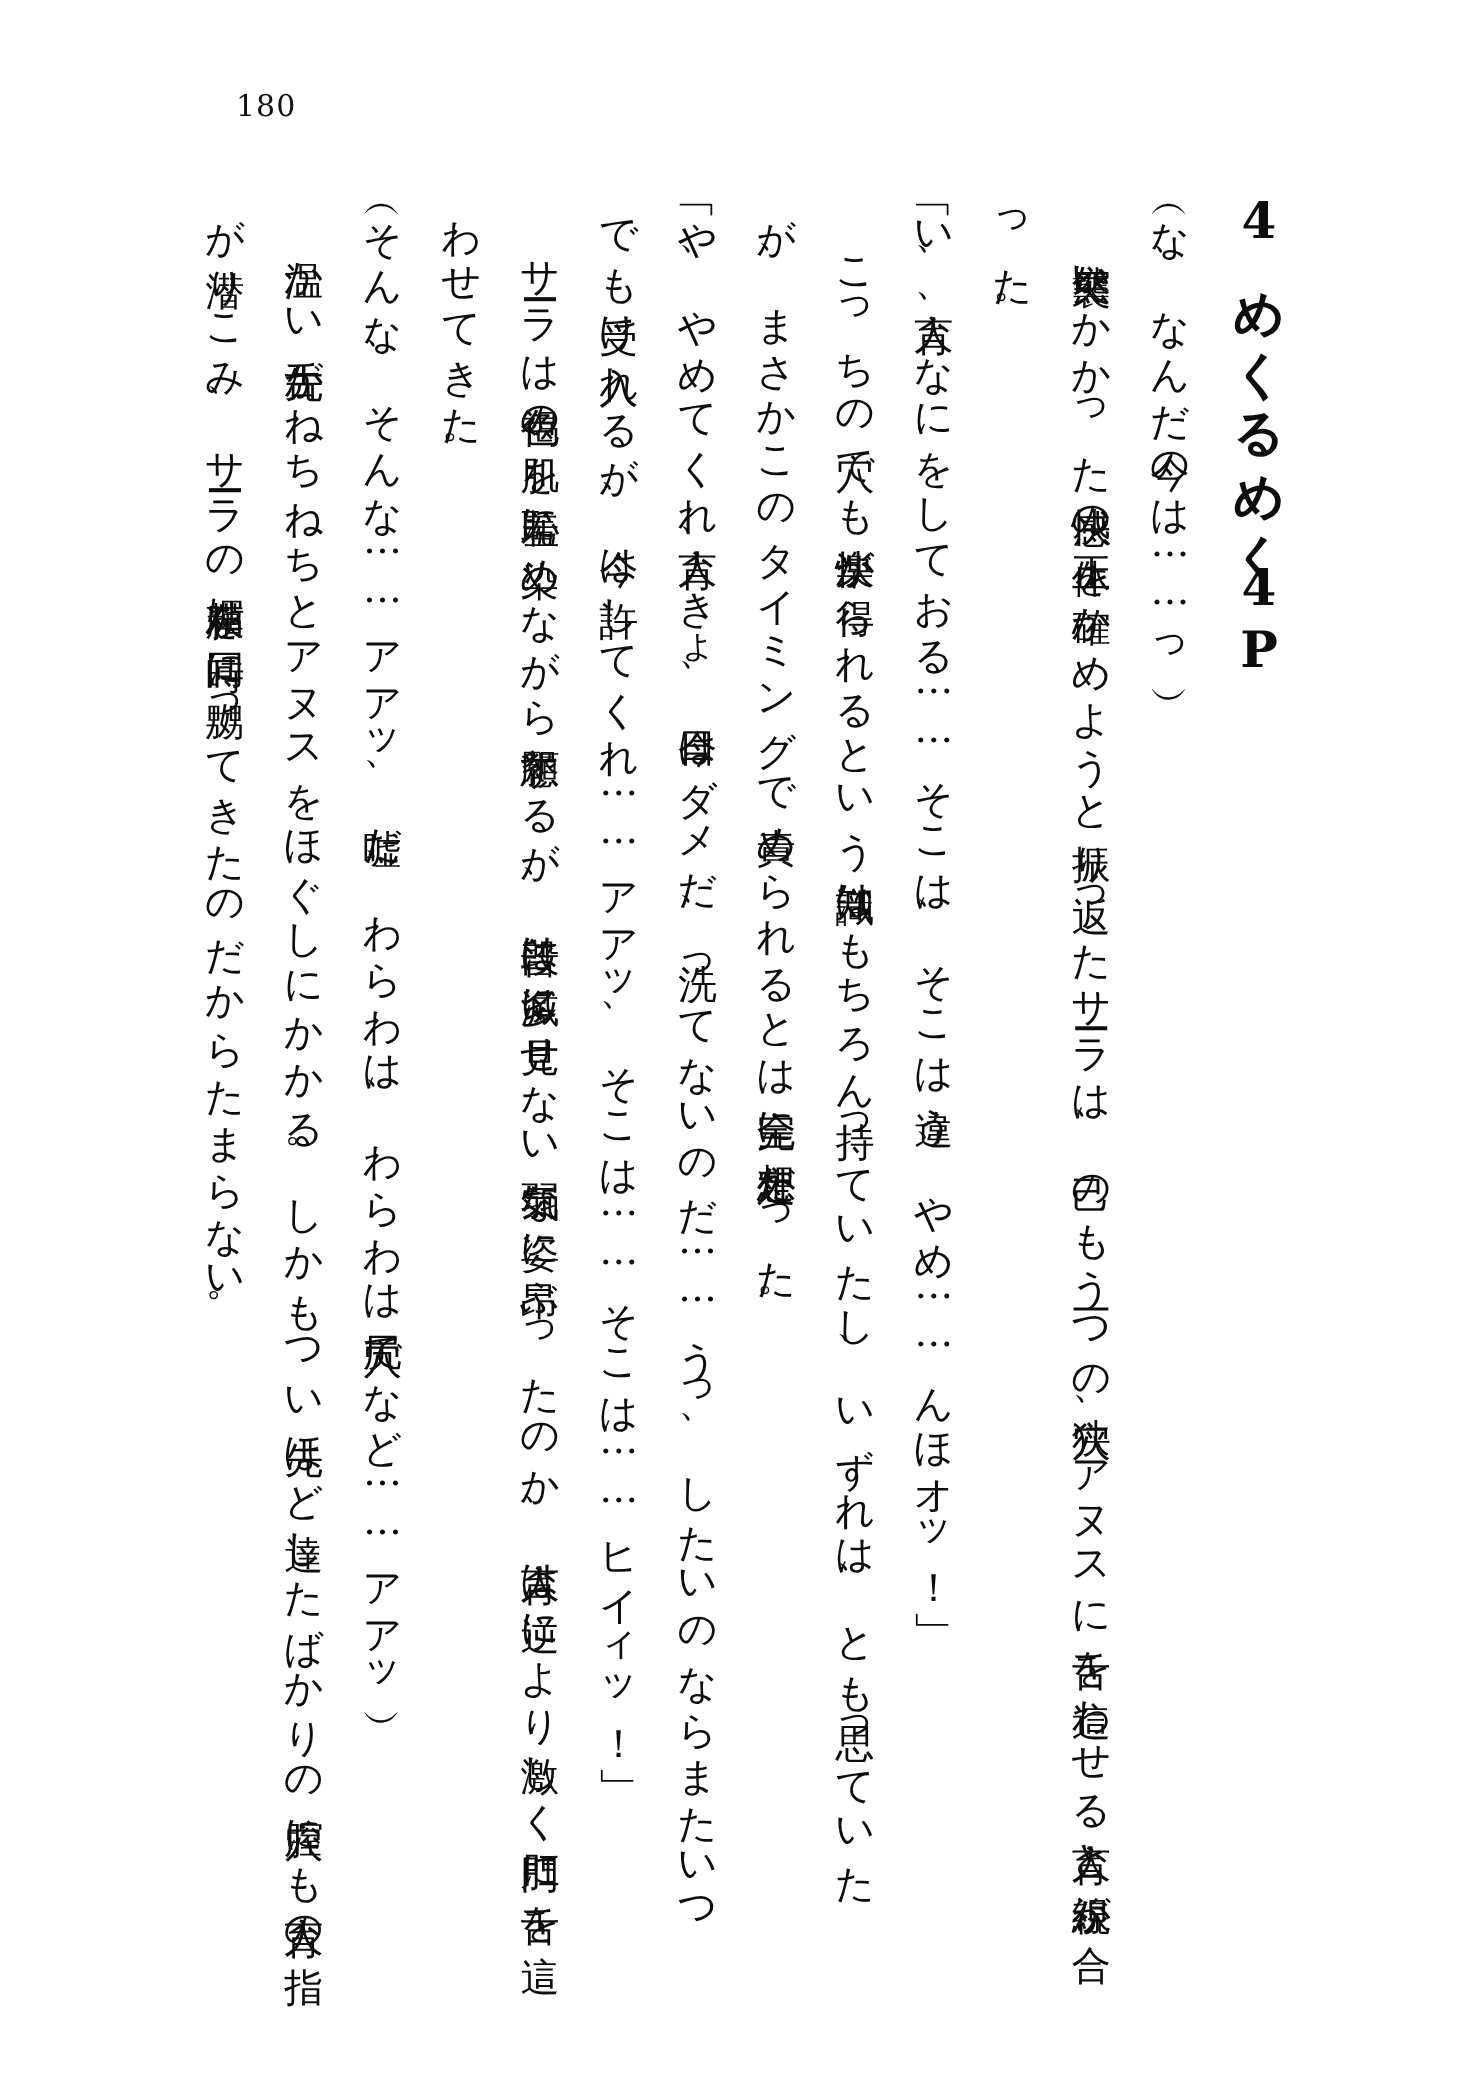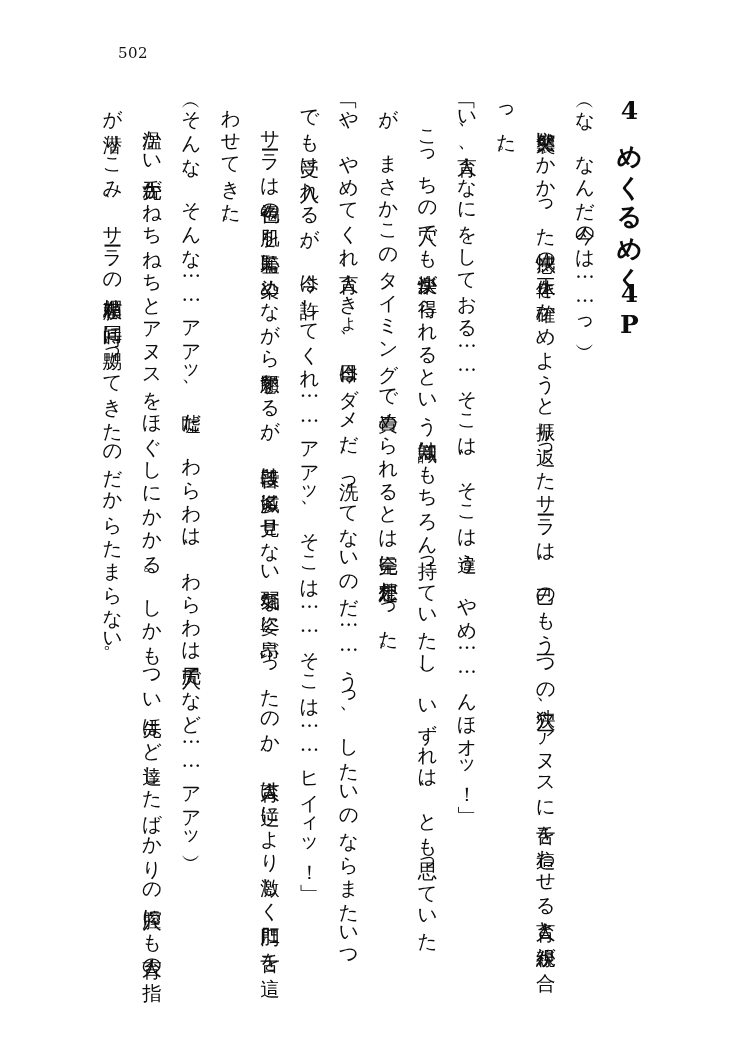--- a/index.html
+++ b/index.html
@@ -71,21 +71,21 @@
   
   .vtext .block {
     display: block;
   }
 </style>
 </head>
 <body>
 
 <div class="page">
 
-  <div class="page-number">502</div>
+  <div class="page-number">180</div>
 
   <div class="vtext">
 
     <div class="block chapter-title">
       <span>4</span><span>めくるめく4P</span>
     </div>
 
     <p class="para noindent">（な、なんだ今のは……っ）</p>
     <p class="para">突然襲いかかった快感の正体を確かめようと振り返ったサーラは、己のもう一つの狭穴、アヌスに舌を這わせる育人と視線が合った。</p>
     <p class="para noindent">「い、育人、なにをしておる……そこは、そこは違う、やめ……んほオッ！」</p>

